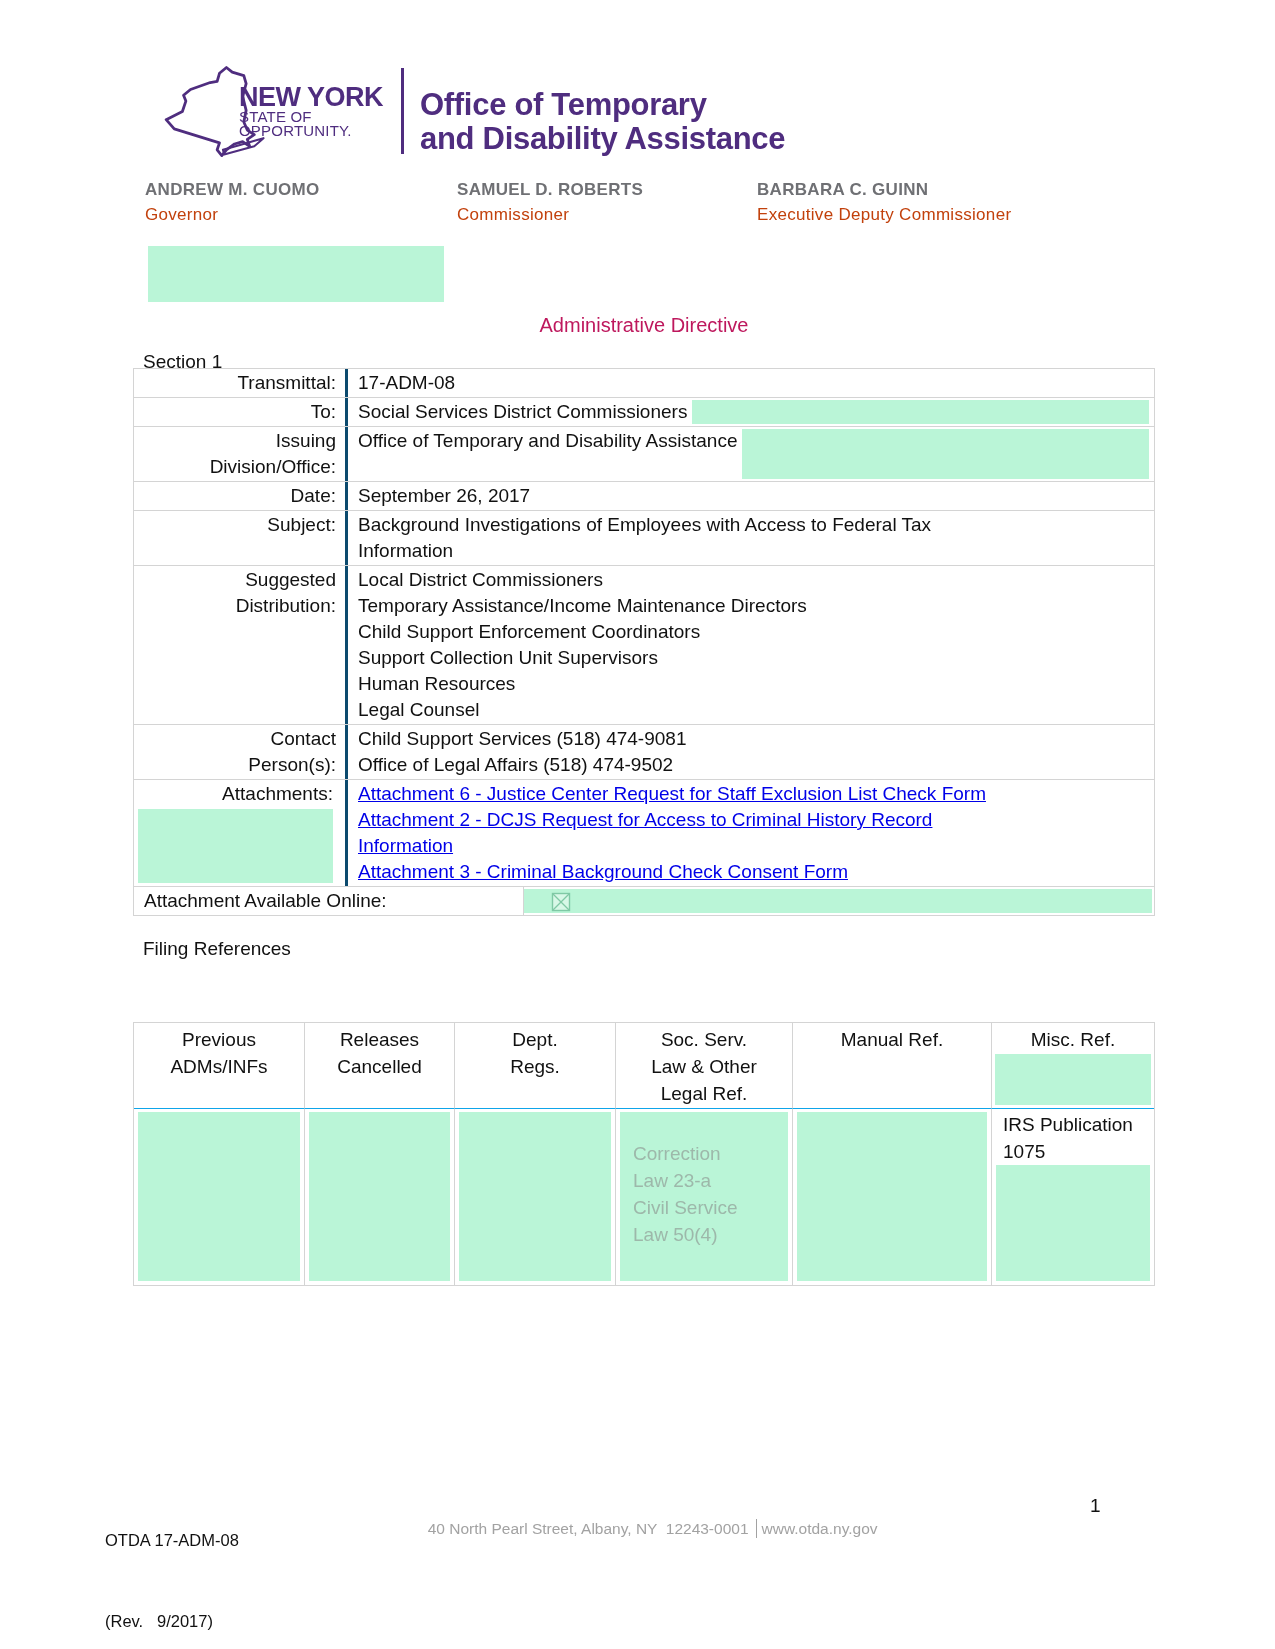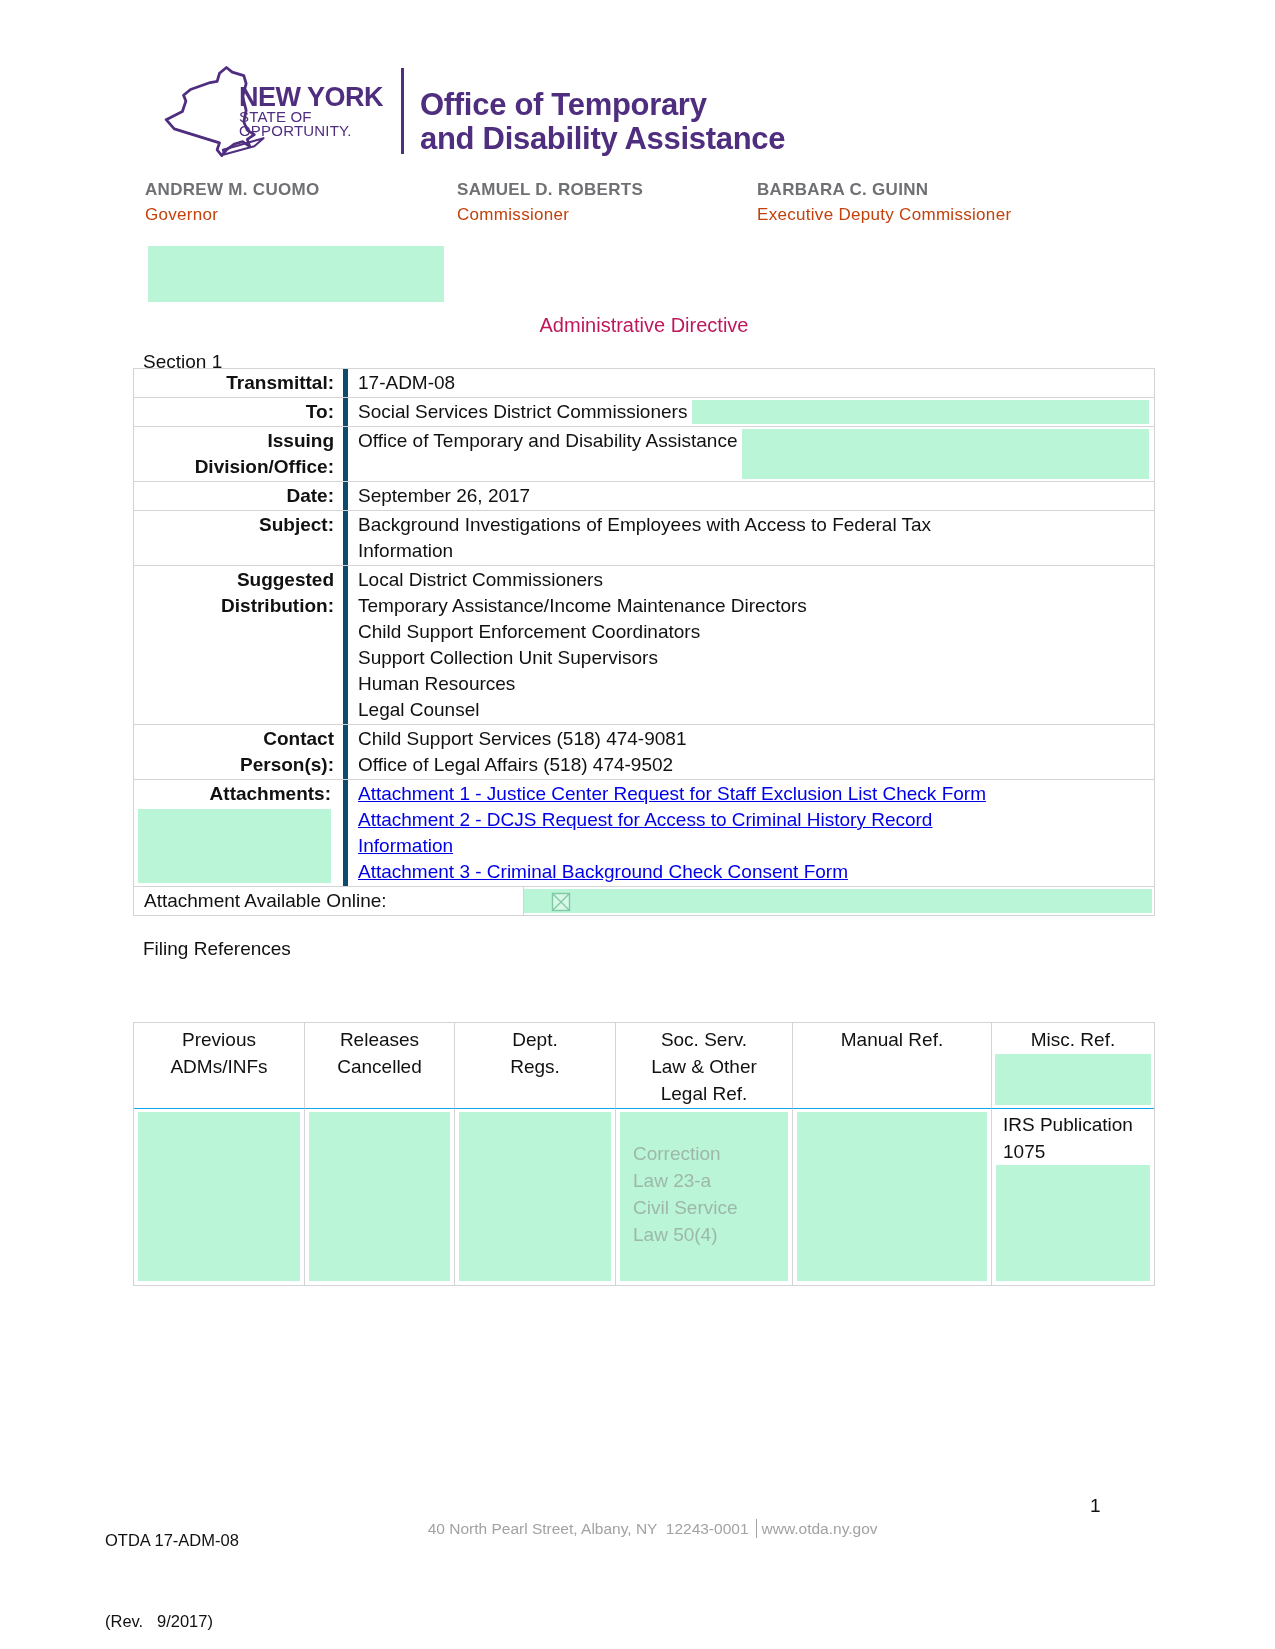--- a/index.html
+++ b/index.html
@@ -26,21 +26,21 @@
   .hl-top { position:absolute; top:246px; left:148px; width:296px; height:56px; }
 
   
   .doc-title { position:absolute; top:314px; left:133px; width:1022px; text-align:center; font-size:20px; color:#be185d; }
   .section-label { position:absolute; top:344px; left:143px; font-size:19px;margin-top:7px; }
 
   
   .main-table { position:absolute; top:368px; left:133px; width:1022px; border:1px solid #d4d4d4; font-size:19px; line-height:26px; }
   .mrow { display:flex; border-bottom:1px solid #d4d4d4; }
   .mrow:last-child { border-bottom:none; }
-  .mlabel { width:214px; border-right:5px solid #0c4a6e; text-align:right; padding:1px 9px 1px 2px; white-space:pre-line;font-weight:bold; }
+  .mlabel { width:214px; border-right:3px solid #0c4a6e; text-align:right; padding:1px 9px 1px 2px; white-space:pre-line; }
   .mvalue { flex:1; padding:1px 6px 1px 10px; }
   .mvalue.flexline { display:flex; padding-right:5px; }
   .mvalue.flexline .txt { white-space:nowrap; align-self:flex-start; }
   .fill-right { flex:1; margin:1px 0 1px 5px; background:#baf5d7; }
   .mlabel.col-flex { display:flex; flex-direction:column; padding-right:12px; }
   .mlabel .lbl-top { text-align:right; }
   .fill-below { flex:1; margin:2px 0 2px 2px; background:#baf5d7; }
   .mlabel-wide { width:390px; border-right:1px solid #d4d4d4; text-align:left; padding:1px 4px 1px 10px; }
   .online-cell { flex:1; margin:2px 2px 2px 0; background:#baf5d7; display:flex; align-items:flex-start; }
   .online-cell svg { margin:3px 0 0 27px; display:block; }
@@ -166,21 +166,21 @@
         <div>Office of Legal Affairs (518) 474-9502</div>
       </div>
     </div>
 
     <div class="mrow">
       <div class="mlabel col-flex">
         <div class="lbl-top">Attachments:</div>
         <div class="fill-below"></div>
       </div>
       <div class="mvalue">
-        <a class="att-link" href="#">Attachment 1 - Justice Center Request for Staff Exclusion List Check Form</a>
+        <a class="att-link" href="#">Attachment 6 - Justice Center Request for Staff Exclusion List Check Form</a>
         <a class="att-link" href="#">Attachment 2 - DCJS Request for Access to Criminal History Record
 Information</a>
         <a class="att-link" href="#">Attachment 3 - Criminal Background Check Consent Form</a>
       </div>
     </div>
 
     <div class="mrow">
       <div class="mlabel-wide">Attachment Available Online:</div>
       <div class="online-cell">
         <svg width="21" height="21">

